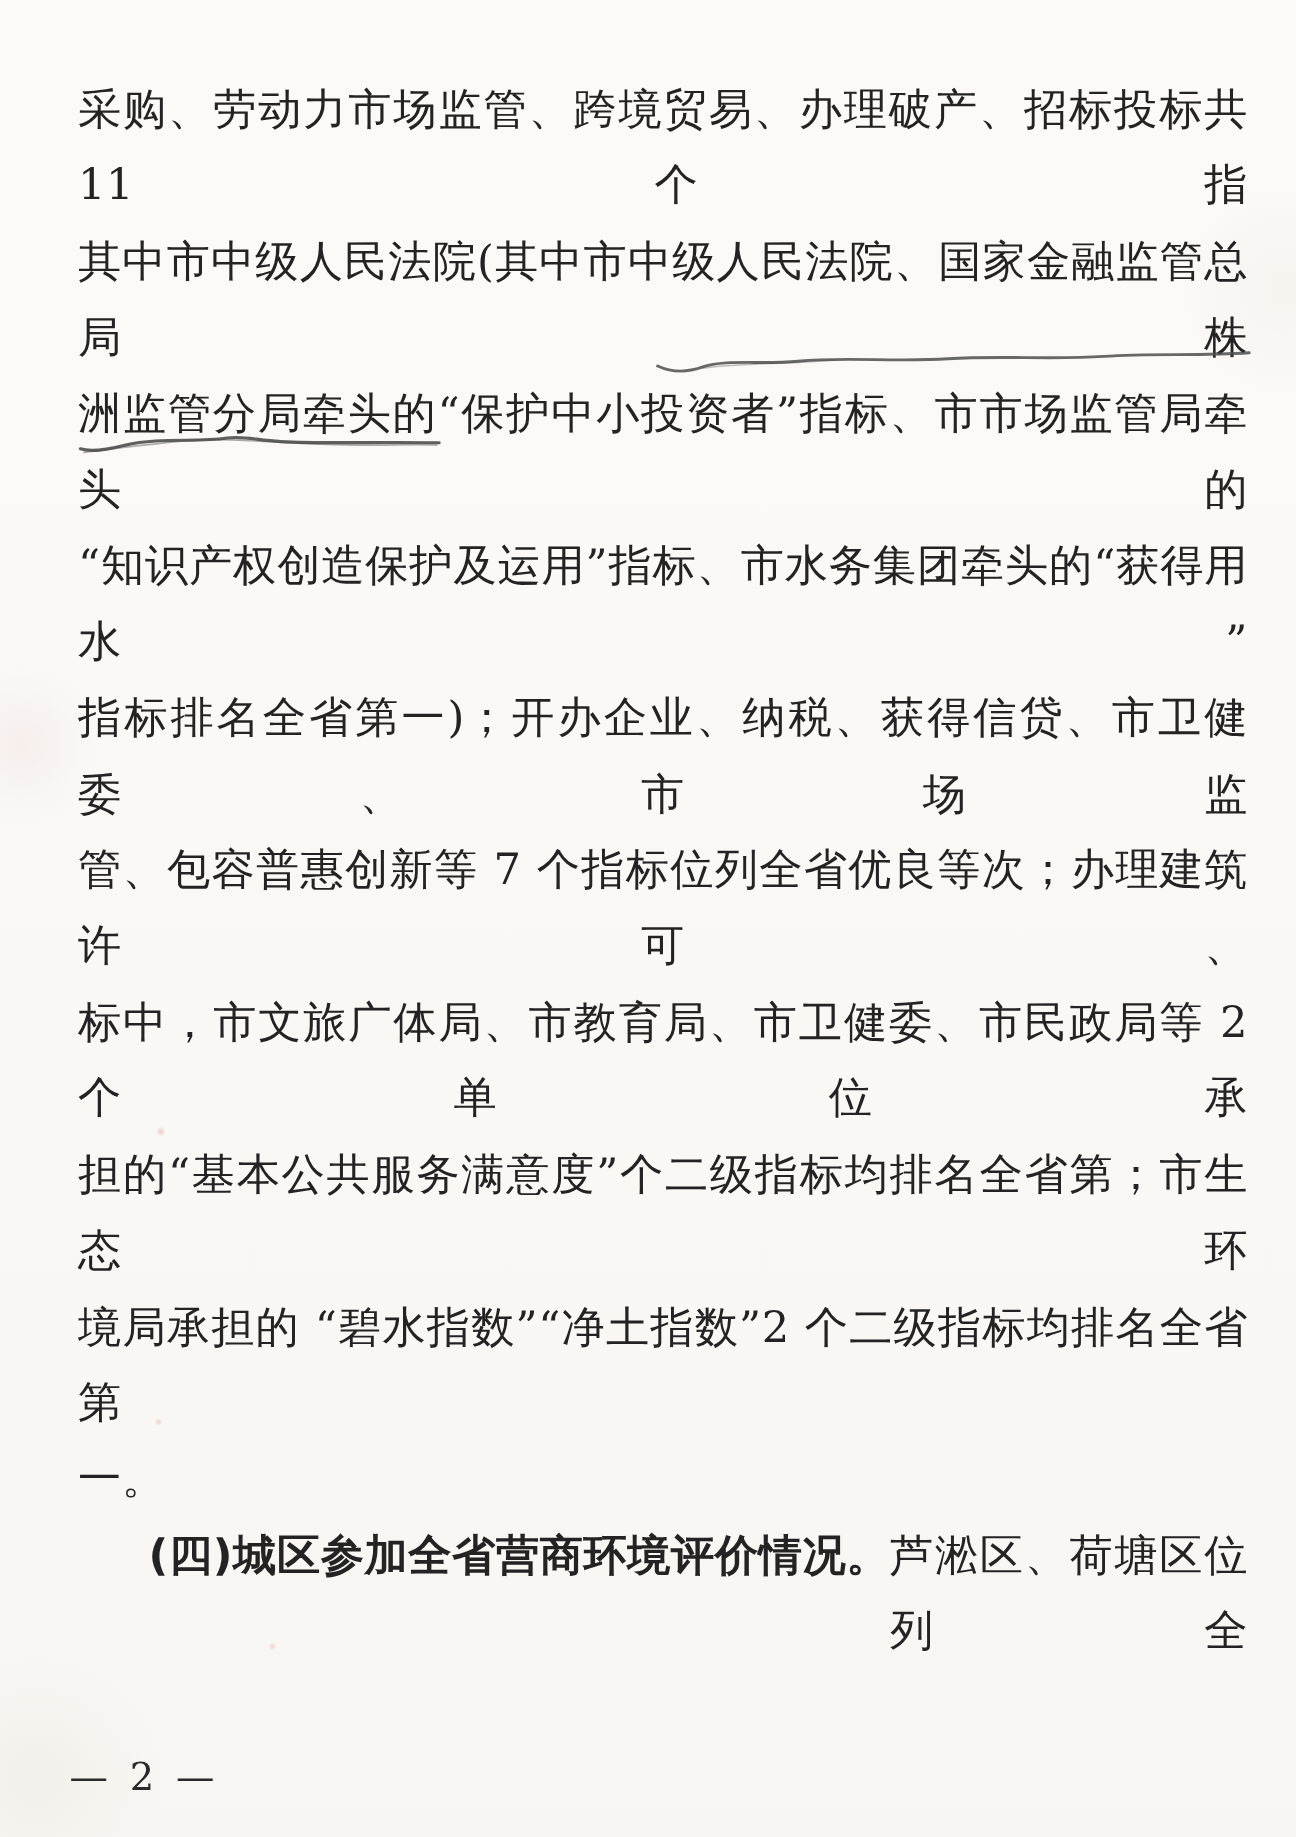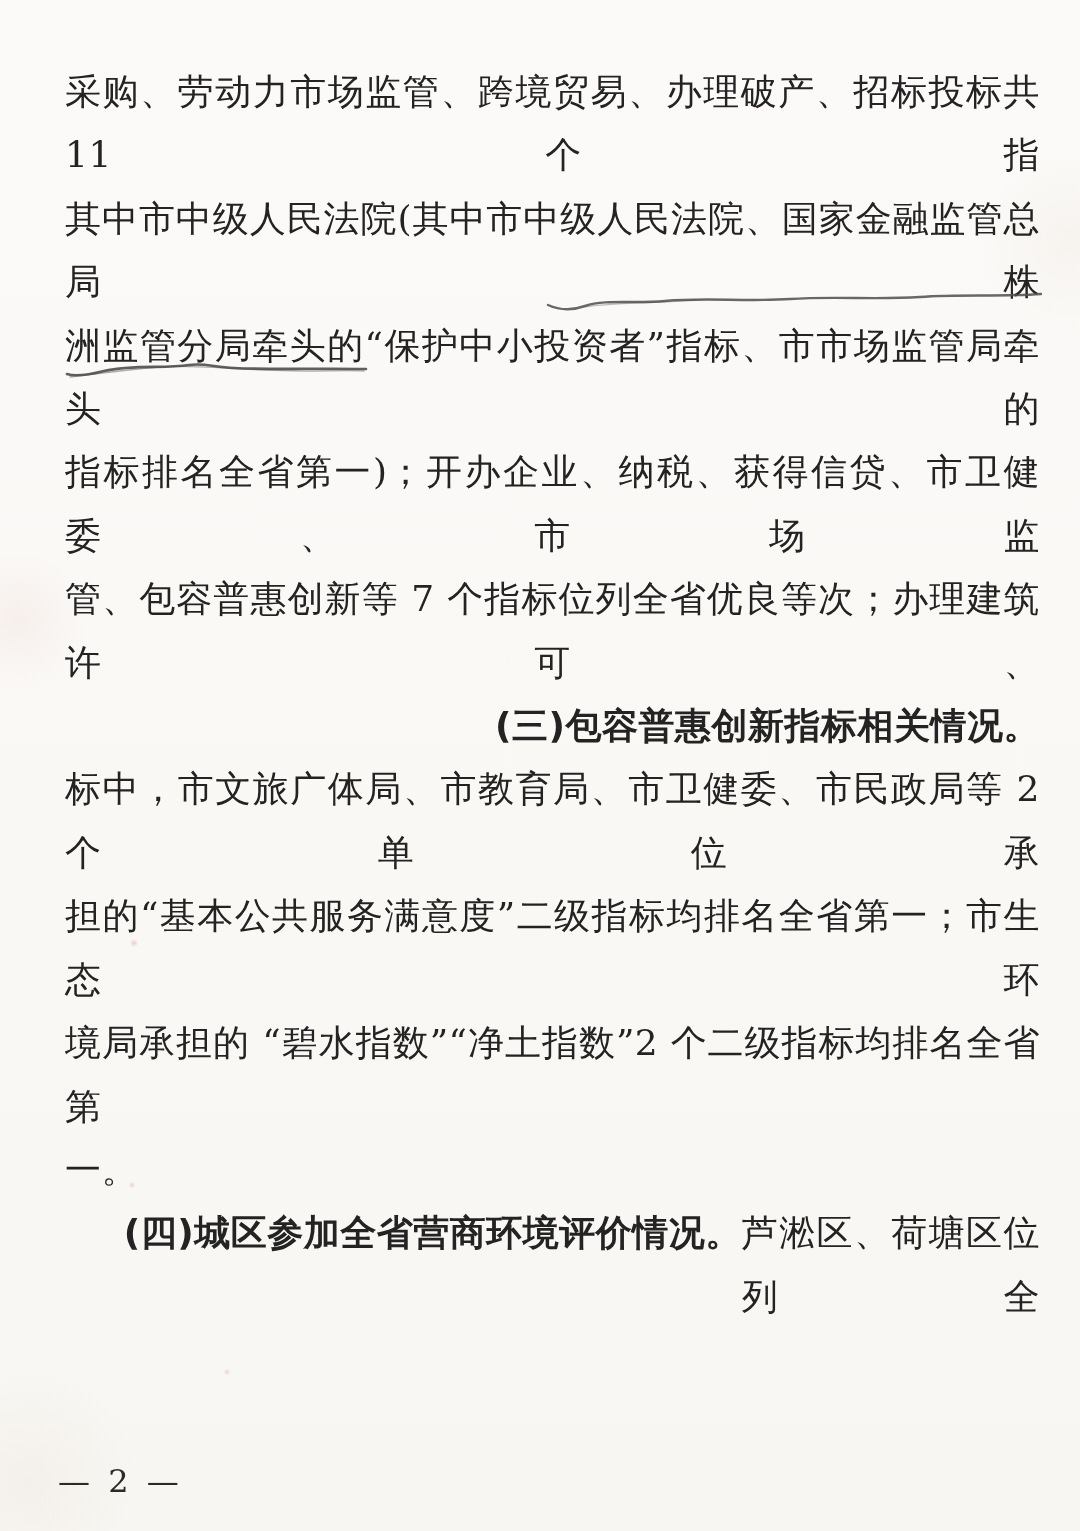--- a/index.html
+++ b/index.html
@@ -65,34 +65,36 @@
       <div class="line stretch">
         <span class="body-text">采购、劳动力市场监管、跨境贸易、办理破产、招标投标共 11 个指</span>
       </div>
       <div class="line stretch">
         <span class="body-text">其中市中级人民法院(其中市中级人民法院、国家金融监管总局株</span>
       </div>
       <div class="line stretch">
         <span class="body-text">洲监管分局牵头的“保护中小投资者”指标、市市场监管局牵头的</span>
       </div>
       <div class="line stretch">
+        <span class="body-text">“知识产权创造保护及运用”指标、市水务集团牵头的“获得用水”</span>
+      </div>
+      <div class="line stretch">
         <span class="body-text">指标排名全省第一)；开办企业、纳税、获得信贷、市卫健委、市场监</span>
       </div>
       <div class="line stretch">
         <span class="body-text">管、包容普惠创新等 7 个指标位列全省优良等次；办理建筑许可、</span>
       </div>
       <div class="line stretch">
         <span class="indent-pad"></span>
-        <span class="heading">(三)包容普惠创新指标相关情况。</span>
       </div>
       <div class="line stretch">
         <span class="body-text">标中，市文旅广体局、市教育局、市卫健委、市民政局等 2 个单位承</span>
       </div>
       <div class="line stretch">
-        <span class="body-text">担的“基本公共服务满意度”二级指标均排名全省第一；市生态环</span>
+        <span class="body-text">担的“基本公共服务满意度”个二级指标均排名全省第；市生态环</span>
       </div>
       <div class="line stretch">
         <span class="body-text">境局承担的 “碧水指数”“净土指数”2 个二级指标均排名全省第</span>
       </div>
       <div class="line"><span class="body-text">一。</span></div>
       <div class="line stretch">
         <span class="indent-pad"></span>
         <span class="heading">(四)城区参加全省营商环境评价情况。</span>
         <span class="body-text">芦淞区、荷塘区位列全</span>
       </div>

